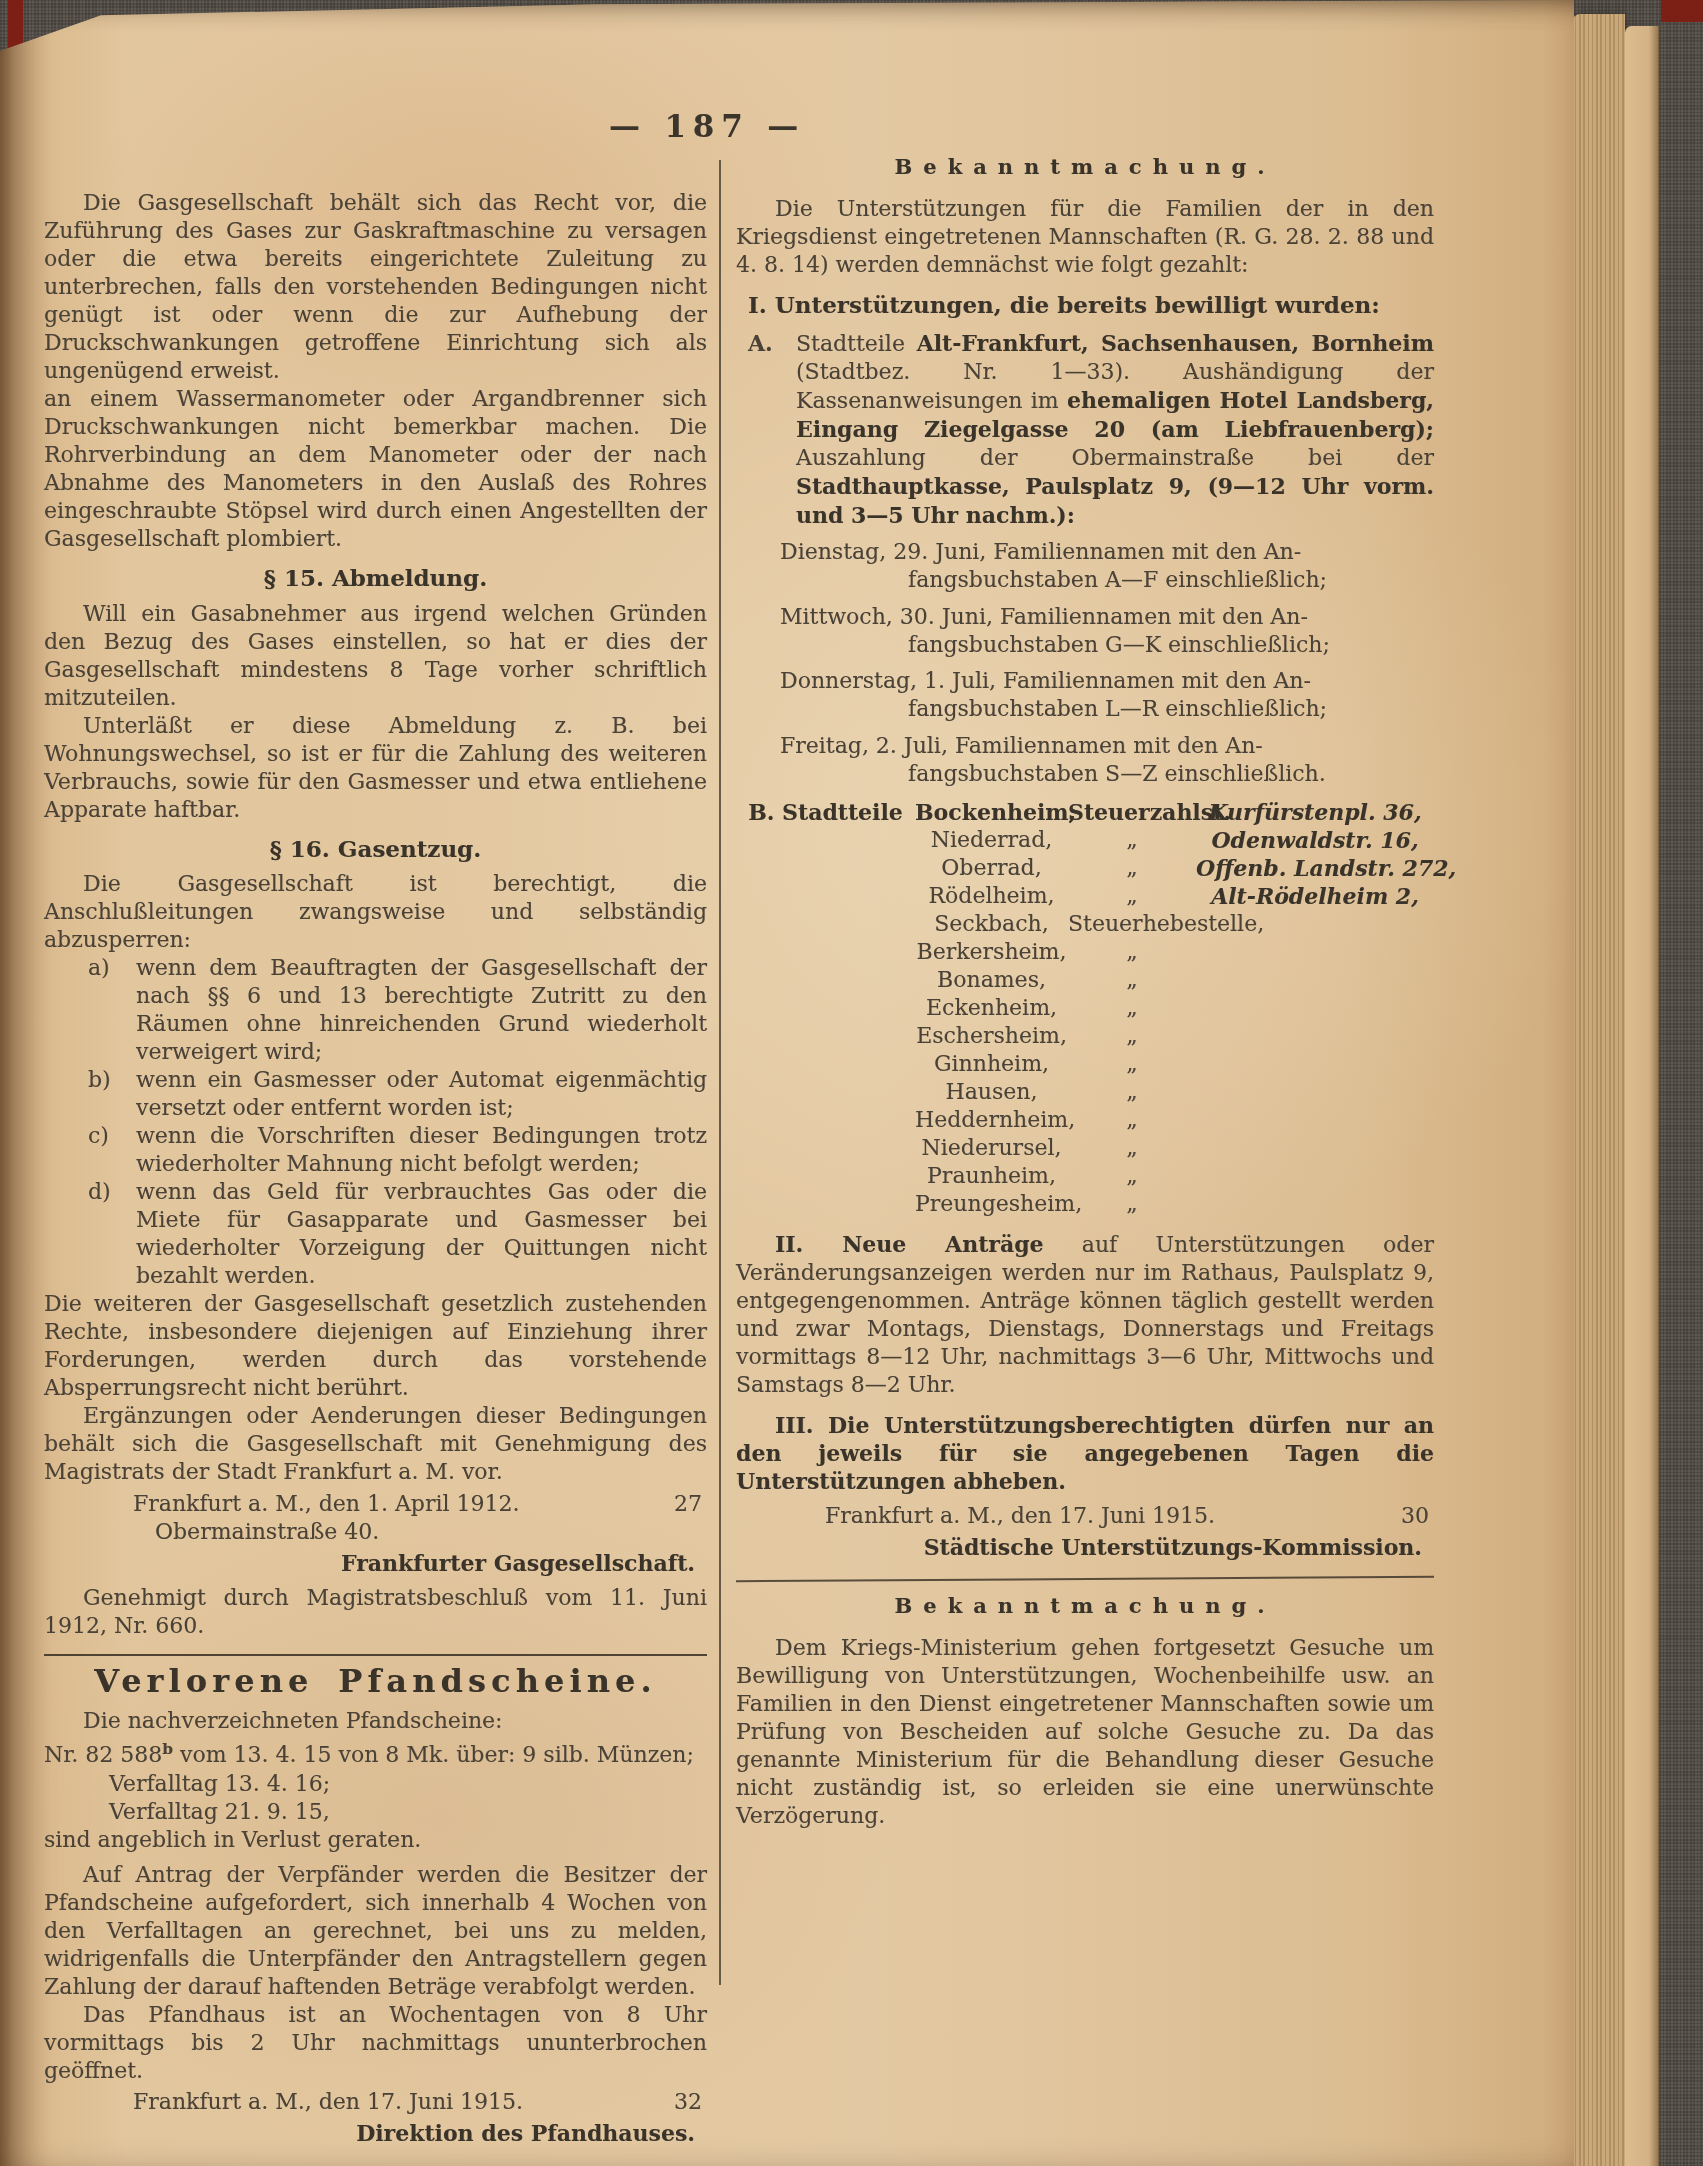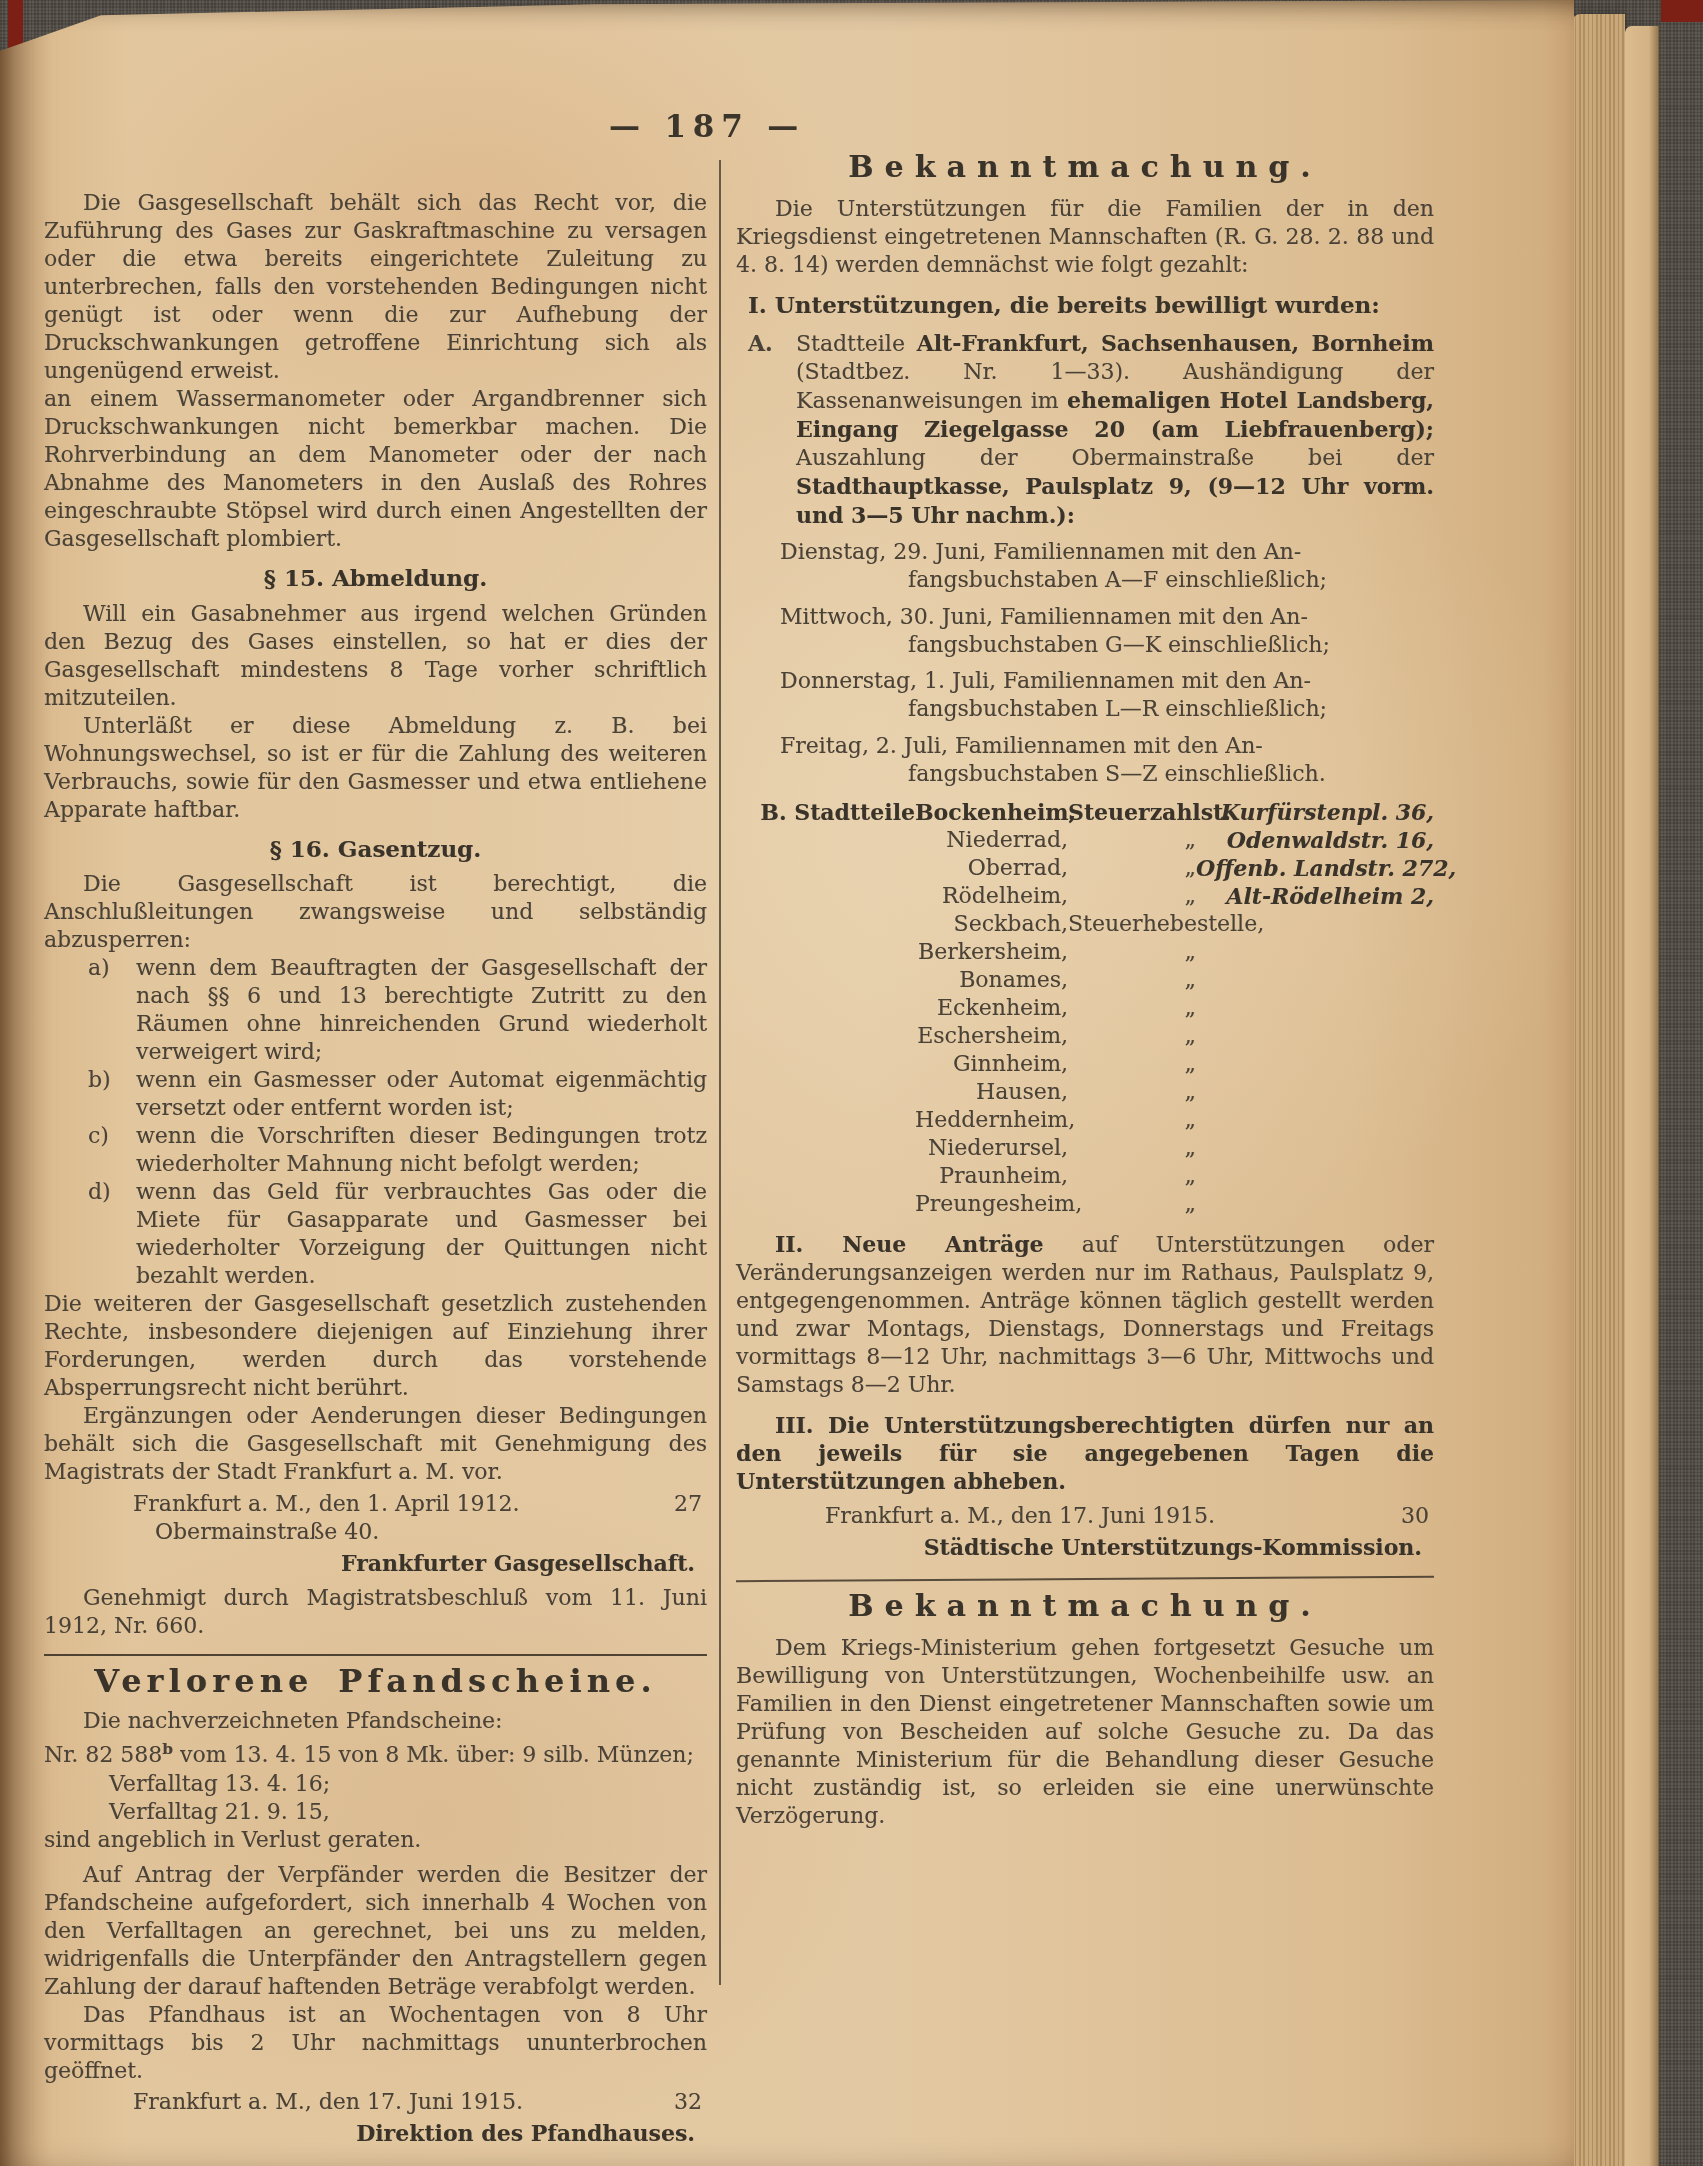--- a/index.html
+++ b/index.html
@@ -49,21 +49,21 @@
   .col{position:absolute;font-size:22px;line-height:28px;text-align:justify;color:#4a4237;
        text-shadow:0.3px 0 0 rgba(74,66,55,.28);}
   .col-left{left:44px;top:189px;width:663px;}
   .col-right{left:736px;top:153px;width:698px;}
 
   .p{margin:0;}
   .ind{text-indent:39px;}
   .b{font-weight:bold;color:#3a332a;}
 
   .sec-h{margin:11px 0 7.7px;text-align:center;font-weight:bold;font-size:23px;color:#3a332a;}
-  .big-h{margin:0 0 13.6px;text-align:center;font-weight:bold;font-size:30px;letter-spacing:11px;color:#3a332a;}
+  .big-h{margin:0 0 13.6px;text-align:center;font-weight:bold;font-size:21px;letter-spacing:11px;color:#3a332a;}
   .big-h2{margin:0 0 12px;text-align:center;font-weight:bold;font-size:32px;letter-spacing:5.1px;word-spacing:8.5px;color:#3a332a;}
 
   .li{position:relative;padding-left:92px;margin:0;}
   .li .li-label{position:absolute;left:44px;top:0;}
 
   .dl{display:flex;margin-top:3.4px;}
   .dl .dl-text{padding-left:89px;}
   .dl .dl-num{margin-left:auto;padding-right:5.1px;}
   .addr-line{padding-left:111px;}
   .sig{text-align:right;font-weight:bold;color:#3a332a;padding-right:12px;margin-top:3.4px;}
@@ -76,21 +76,21 @@
   sup{font-size:15.3px;font-weight:bold;}
 
   .h-roman{font-weight:bold;color:#3a332a;font-size:23px;margin:12px 0 10.2px;padding-left:12px;text-align:left;}
   .hang-A{position:relative;padding-left:60px;margin:5.1px 0 0;}
   .hang-A .A-label{position:absolute;left:12px;top:0;font-weight:bold;}
 
   .day{margin:8.5px 0 0;padding-left:44px;text-align:left;}
   .day .day-l2{display:block;padding-left:128px;}
 
   .b-table{margin:10.2px 0 0;}
-  .b-row{display:flex;text-align:right;}
+  .b-row{display:flex;text-align:center;}
   .b-prefix{width:179px;font-weight:bold;color:#3a332a;flex:0 0 auto;}
   .b-name{width:153px;flex:0 0 auto;}
   .b-mid{width:128px;flex:0 0 auto;white-space:nowrap;}
   .b-addr{flex:1;font-weight:bold;color:#3a332a;white-space:nowrap;font-style:italic;}
   .b-bold{font-weight:bold;color:#3a332a;}
 
   .mt8{margin-top:6.8px;} .mt14{margin-top:12px;} .mt12{margin-top:10.2px;}
 </style>
 </head>
 <body>

